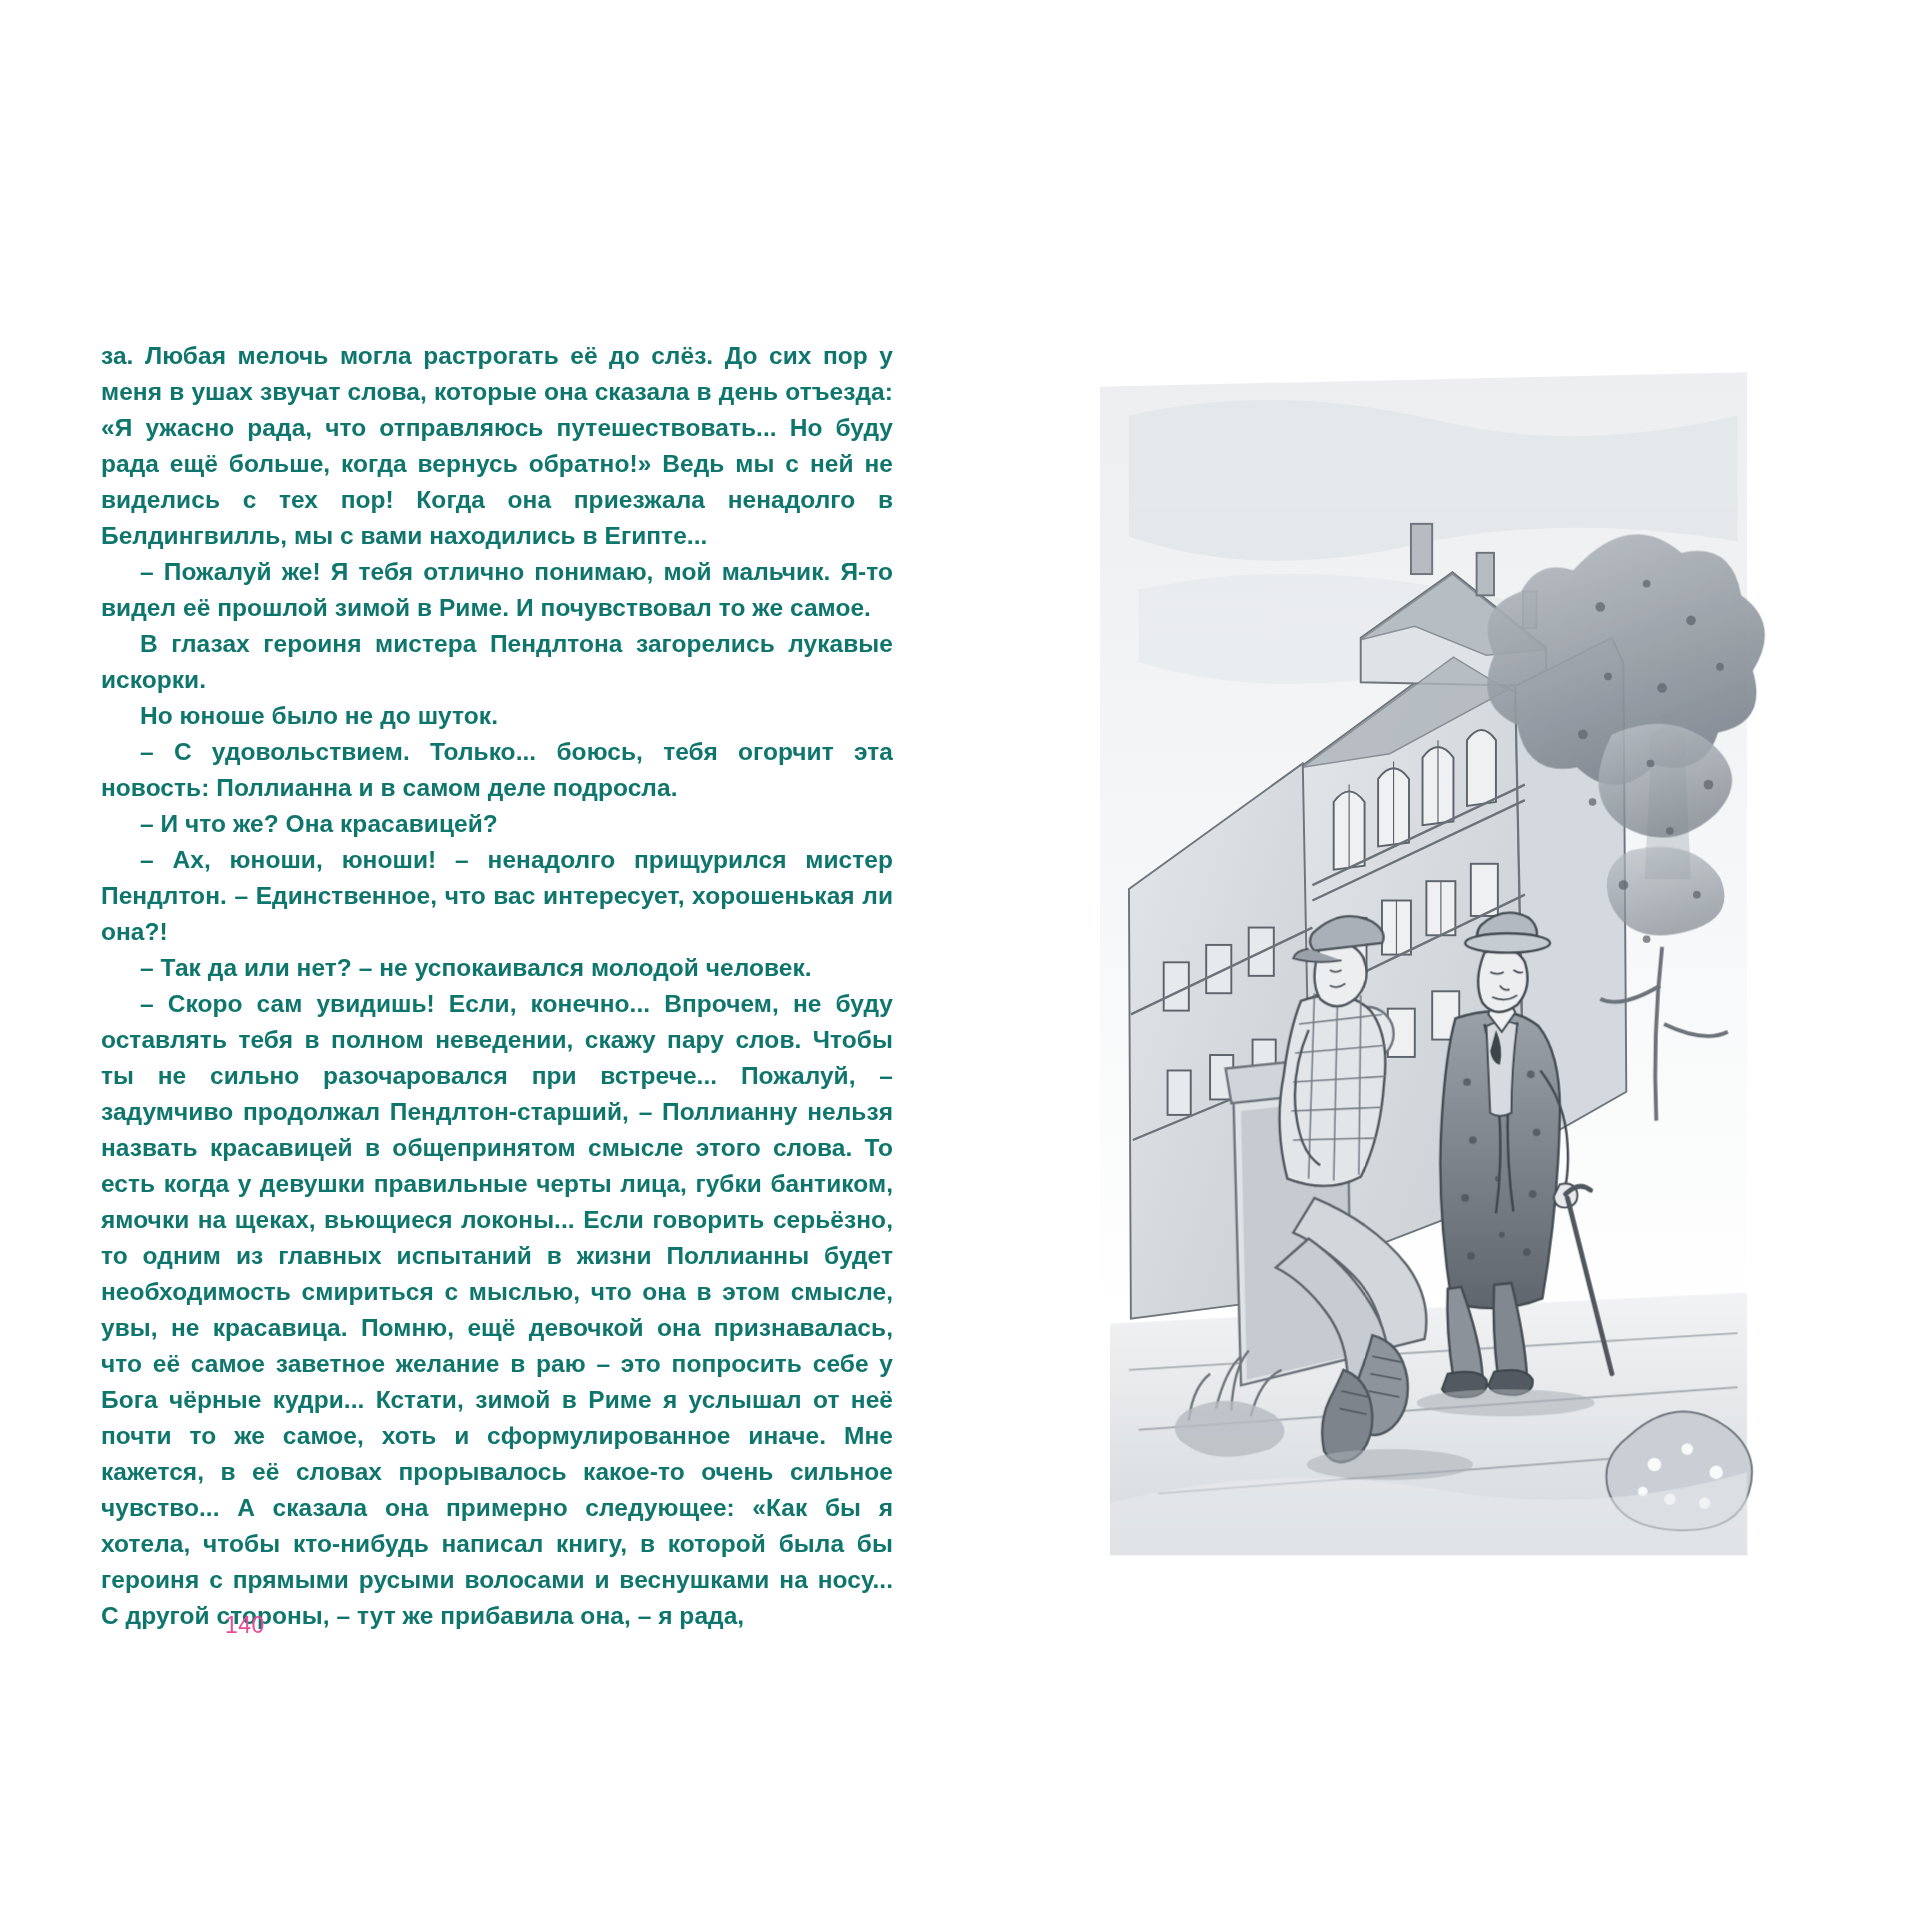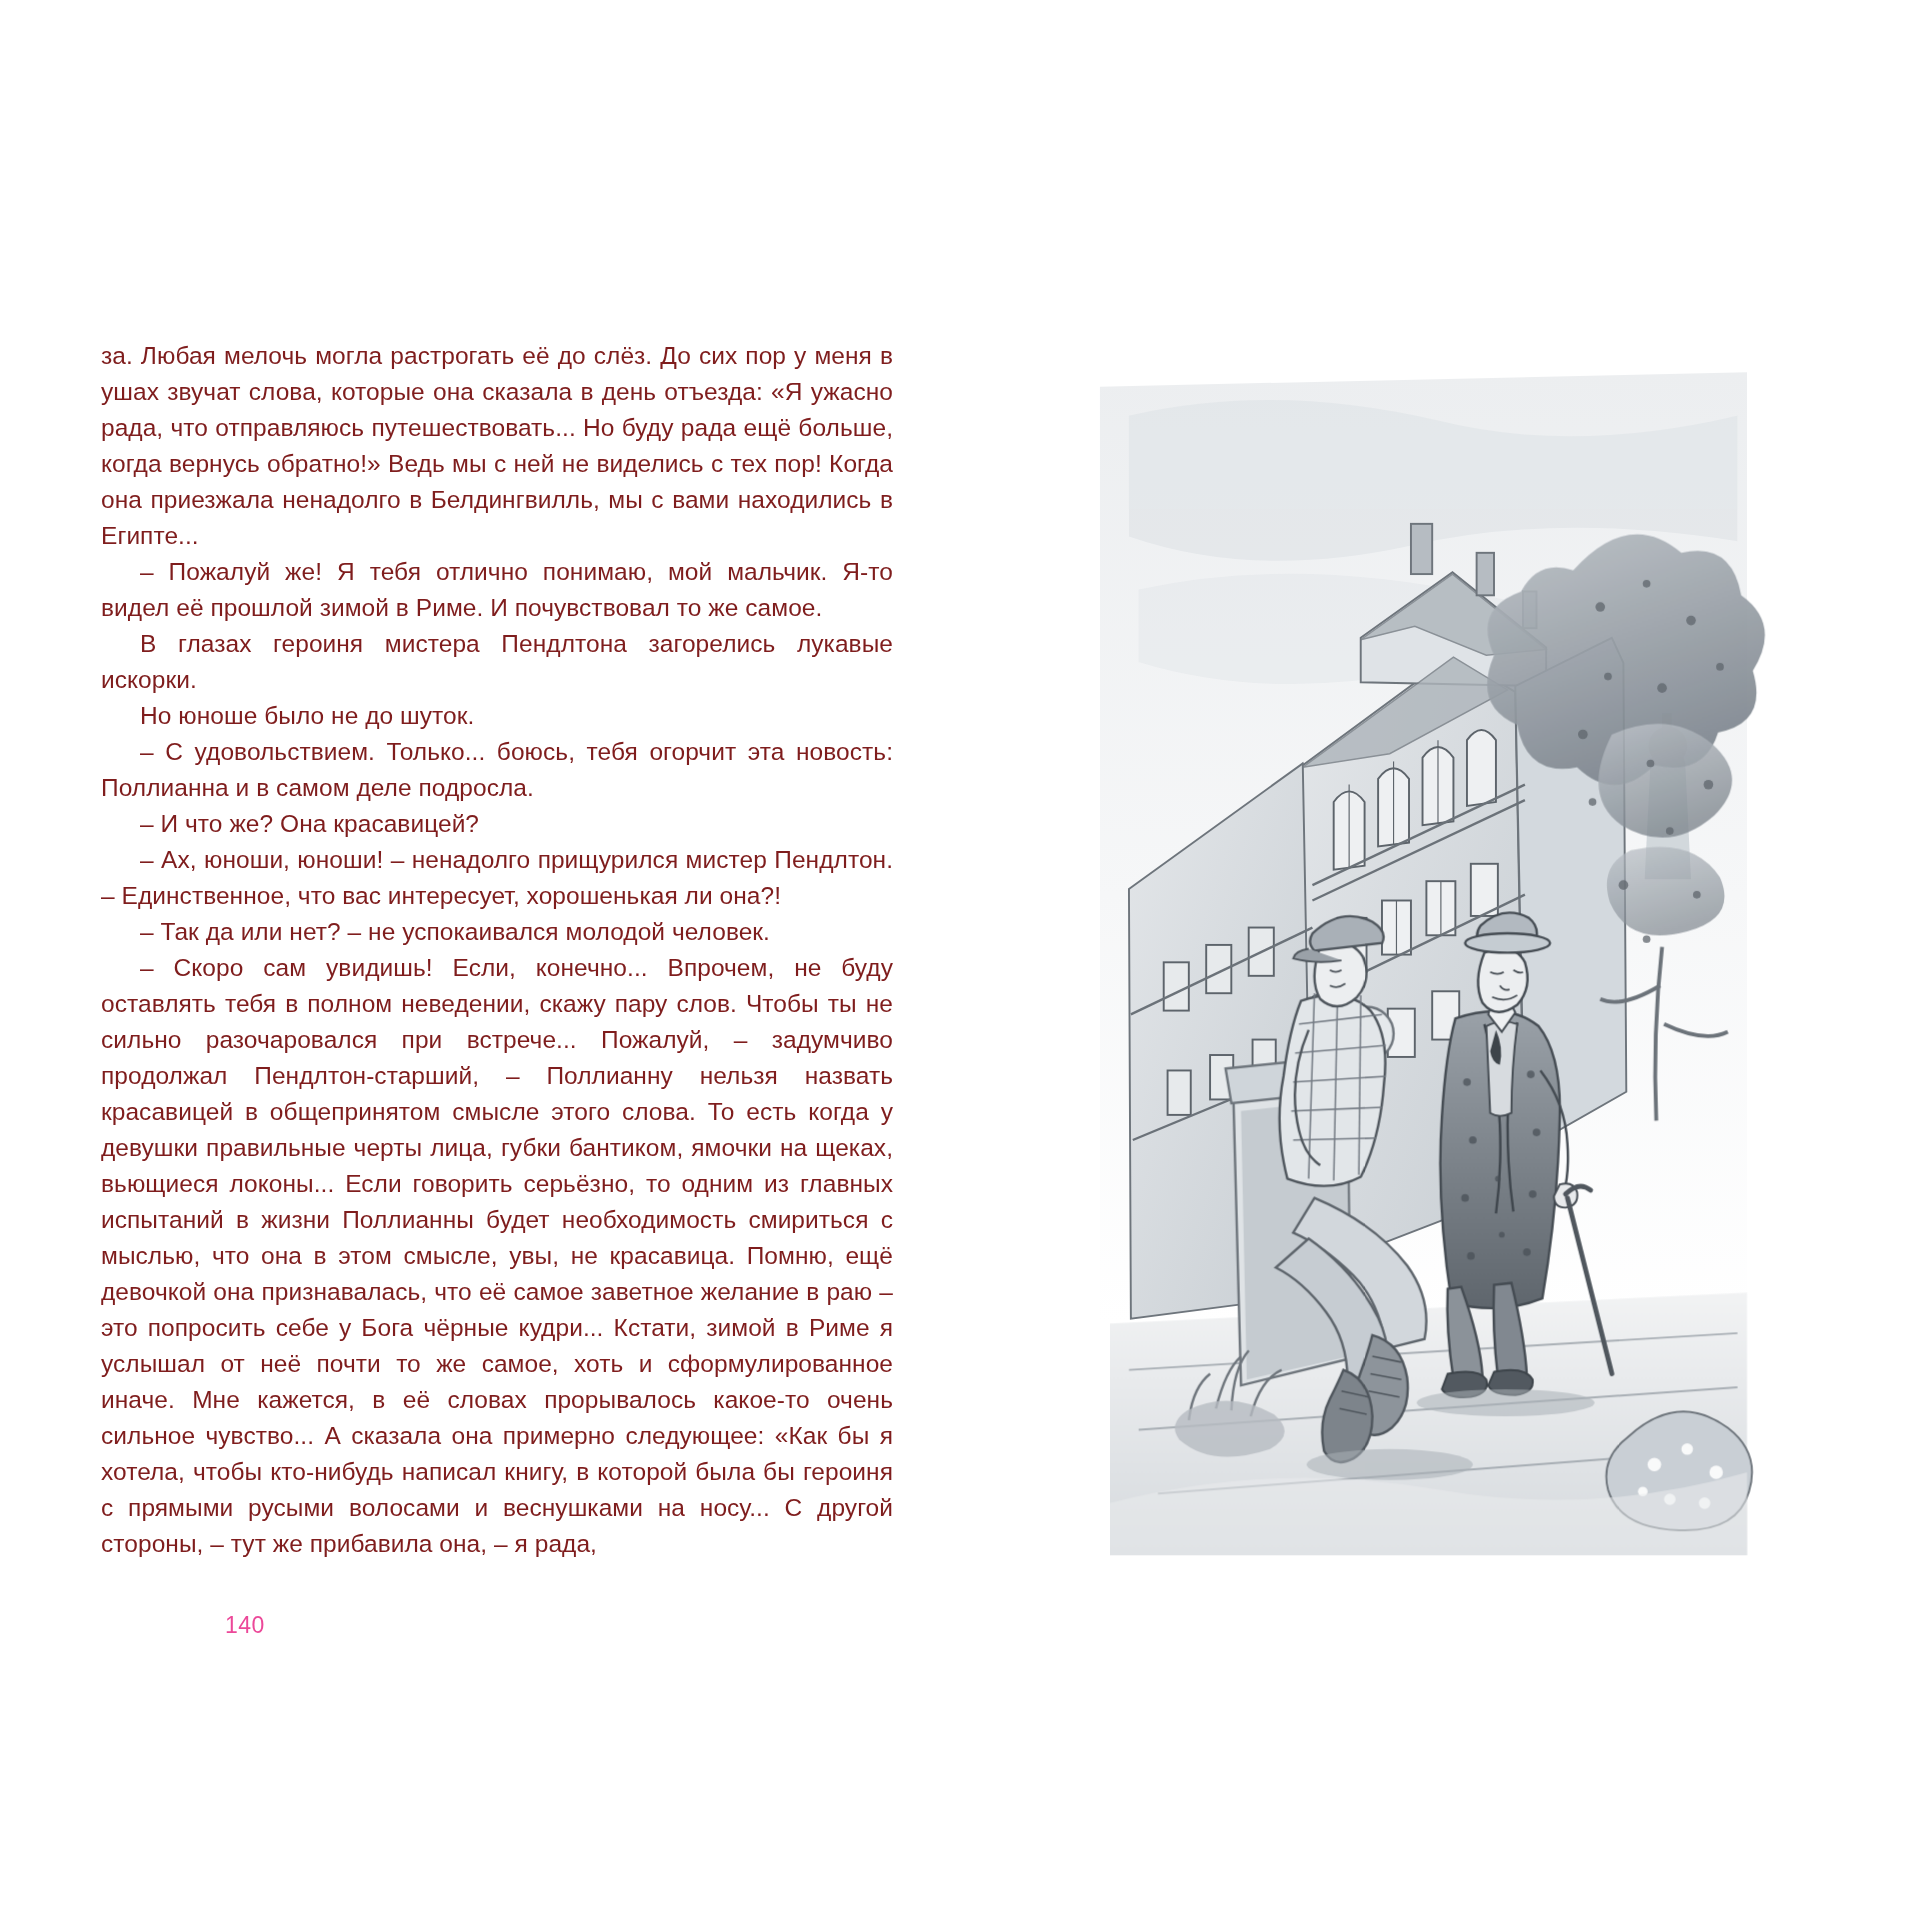--- a/index.html
+++ b/index.html
@@ -32,22 +32,23 @@
     width: 792px;
     height: 1284px;
   }
 
   .body-text {
     font-size: 24.5px;
     line-height: 36px;
     text-align: justify;
     text-justify: inter-word;
     letter-spacing: 0.05px;
-    color: #7f1d1d;
+    color: #0f766e;
     hyphens: manual;
+    font-weight: bold;
   }
 
   .body-text p {
     margin: 0;
   }
   .body-text p.indent {
     text-indent: 39px;
   }
 
   .folio {

